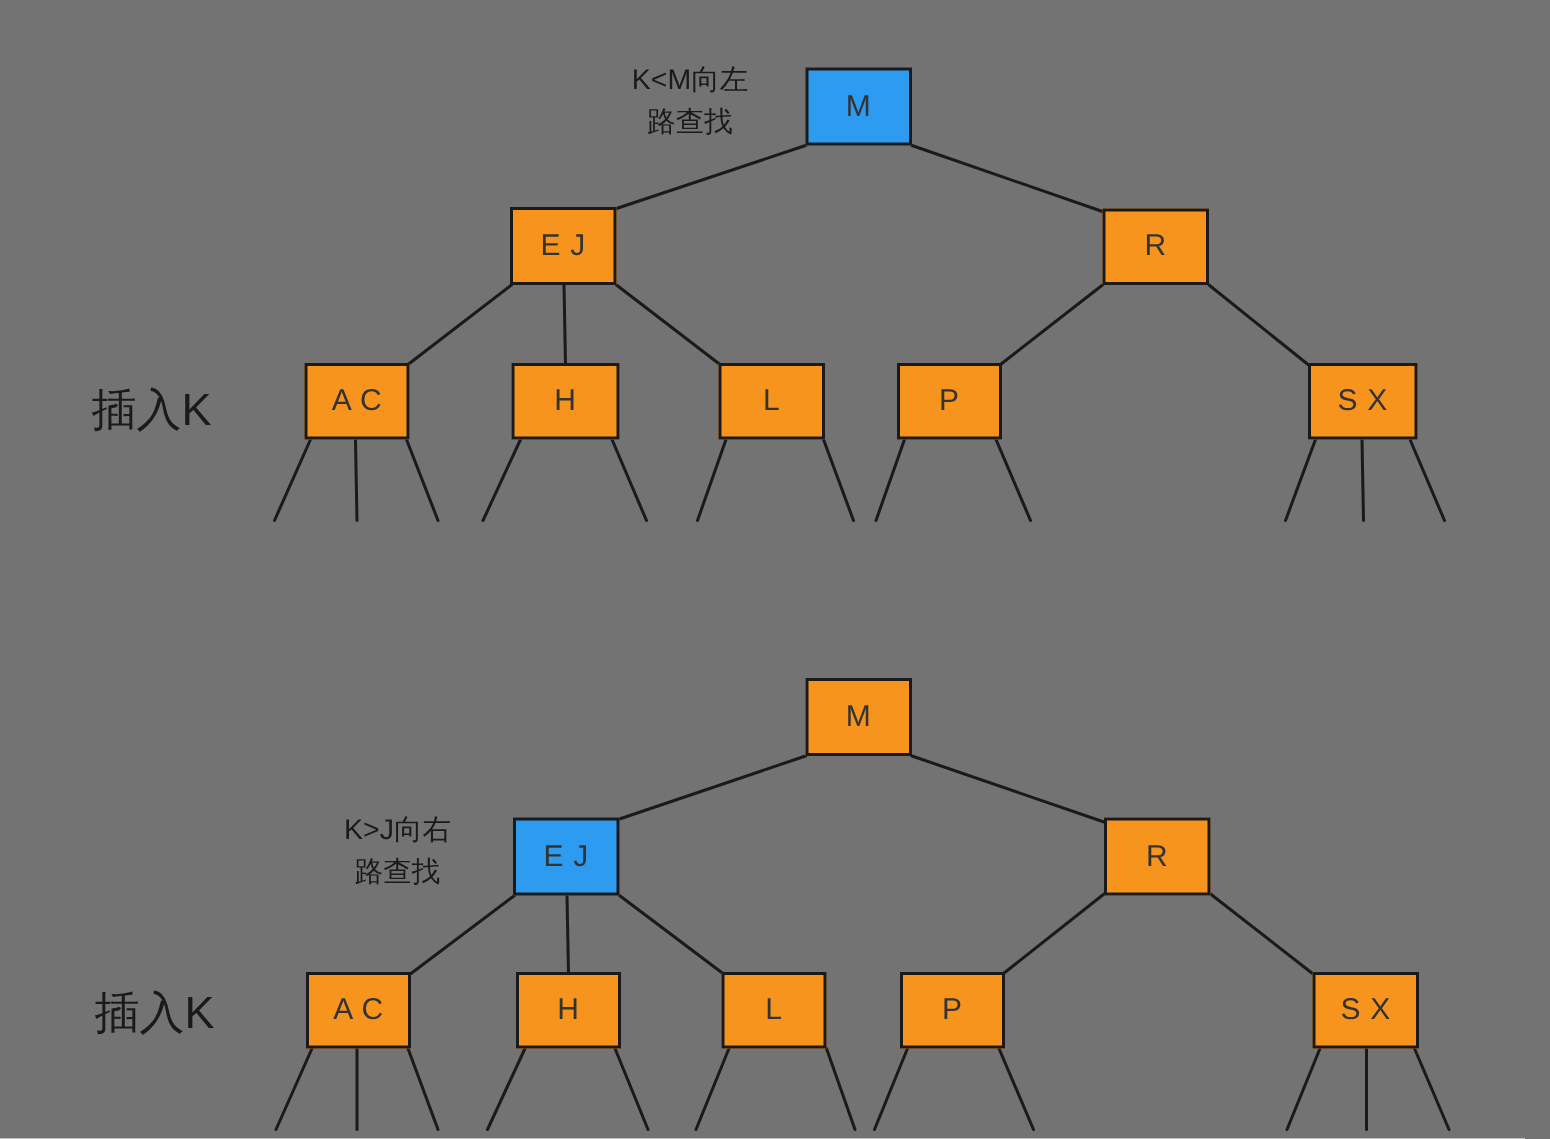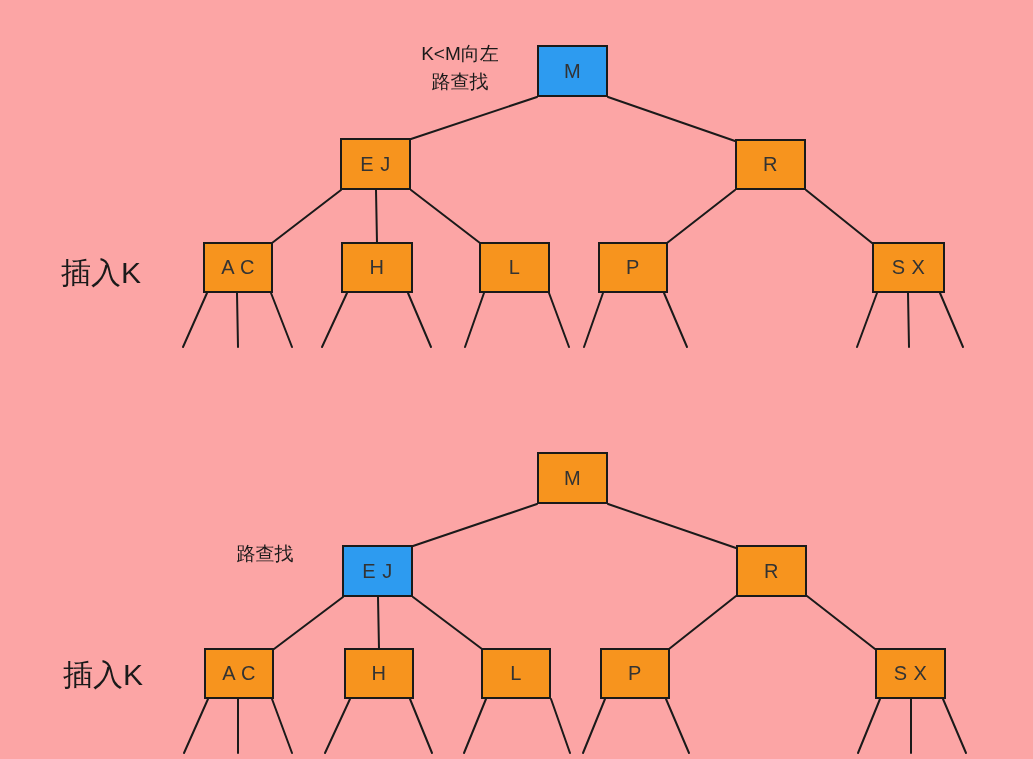--- a/index.html
+++ b/index.html
@@ -4,21 +4,21 @@
 <style>
   html, body {
     margin: 0;
     padding: 0;
     background: #ffffff;
   }
   .page {
     position: relative;
     width: 1033px;
     height: 759px;
-    background: #fca5a5;
+    background: #737373;
     overflow: hidden;
     font-family: "Liberation Sans", "DejaVu Sans", sans-serif;
   }
   #edge-layer {
     position: absolute;
     left: 0;
     top: 0;
     width: 1033px;
     height: 759px;
     pointer-events: none;
@@ -97,20 +97,21 @@
       <line x1="911" y1="699" x2="911" y2="753" stroke="#1A1A1A" stroke-width="2" stroke-linecap="round"></line>
       <line x1="943" y1="699" x2="966" y2="753" stroke="#1A1A1A" stroke-width="2" stroke-linecap="round"></line>
     </svg>
 
   <div class="annotation ann-top">
     <div>K&lt;M向左</div>
     <div>路查找</div>
   </div>
 
   <div class="annotation ann-bottom">
+    <div>K&gt;J向右</div>
     <div>路查找</div>
   </div>
 
   <div class="side-label side-top">插入K</div>
 
   <div class="side-label side-bottom">插入K</div>
 
 <div class="node" style="left: 537px; top: 45px; width: 71px; height: 52px; background: rgb(45, 155, 240); border-color: rgb(26, 26, 26); color: rgb(51, 51, 51);">M</div>
     <div class="node" style="left: 340px; top: 138px; width: 71px; height: 52px; background: rgb(247, 148, 30); border-color: rgb(26, 26, 26); color: rgb(51, 51, 51);">E J</div>
     <div class="node" style="left: 735px; top: 139px; width: 71px; height: 51px; background: rgb(247, 148, 30); border-color: rgb(26, 26, 26); color: rgb(51, 51, 51);">R</div>

